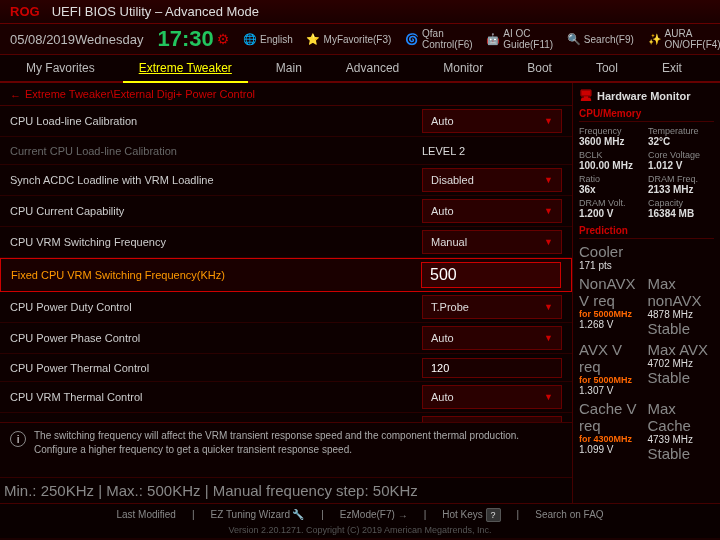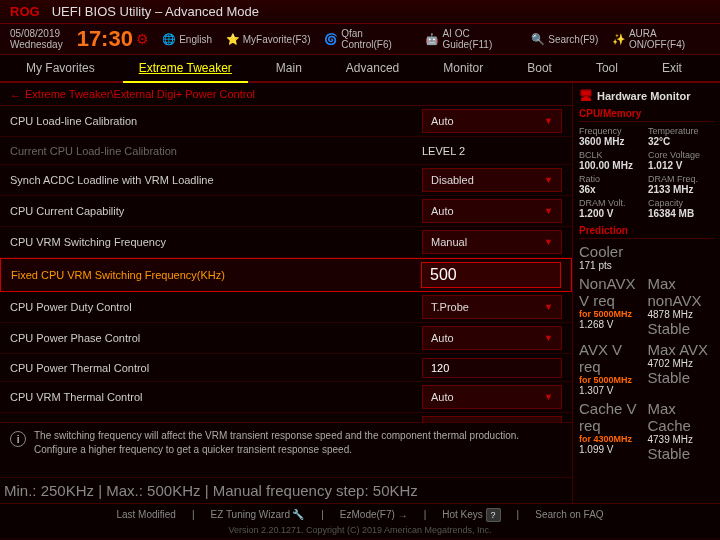--- a/index.html
+++ b/index.html
@@ -37,22 +37,22 @@
       background: #1a0000;
       border-bottom: 1px solid #500;
       padding: 2px 10px;
       display: flex;
       align-items: center;
       gap: 14px;
       font-size: 11px;
       color: #aaa;
     }
     #info-bar .datetime { color: #fff; }
-    #info-bar .time-large { font-size: 22px; font-weight: bold; color: #f97316; }
-    #info-bar .date-small { font-size: 10px; color: #bbb; display: flex; flex-direction: column; }
+    #info-bar .time-large { font-size: 22px; font-weight: bold; color: #22c55e; }
+    #info-bar .date-small { font-size: 13px; color: #bbb; display: flex; }
     #info-bar .info-item {
       display: flex;
       align-items: center;
       gap: 3px;
       color: #bbb;
       font-size: 10px;
     }
     #info-bar .info-icon { color: #cc0000; font-size: 11px; }
 
     

